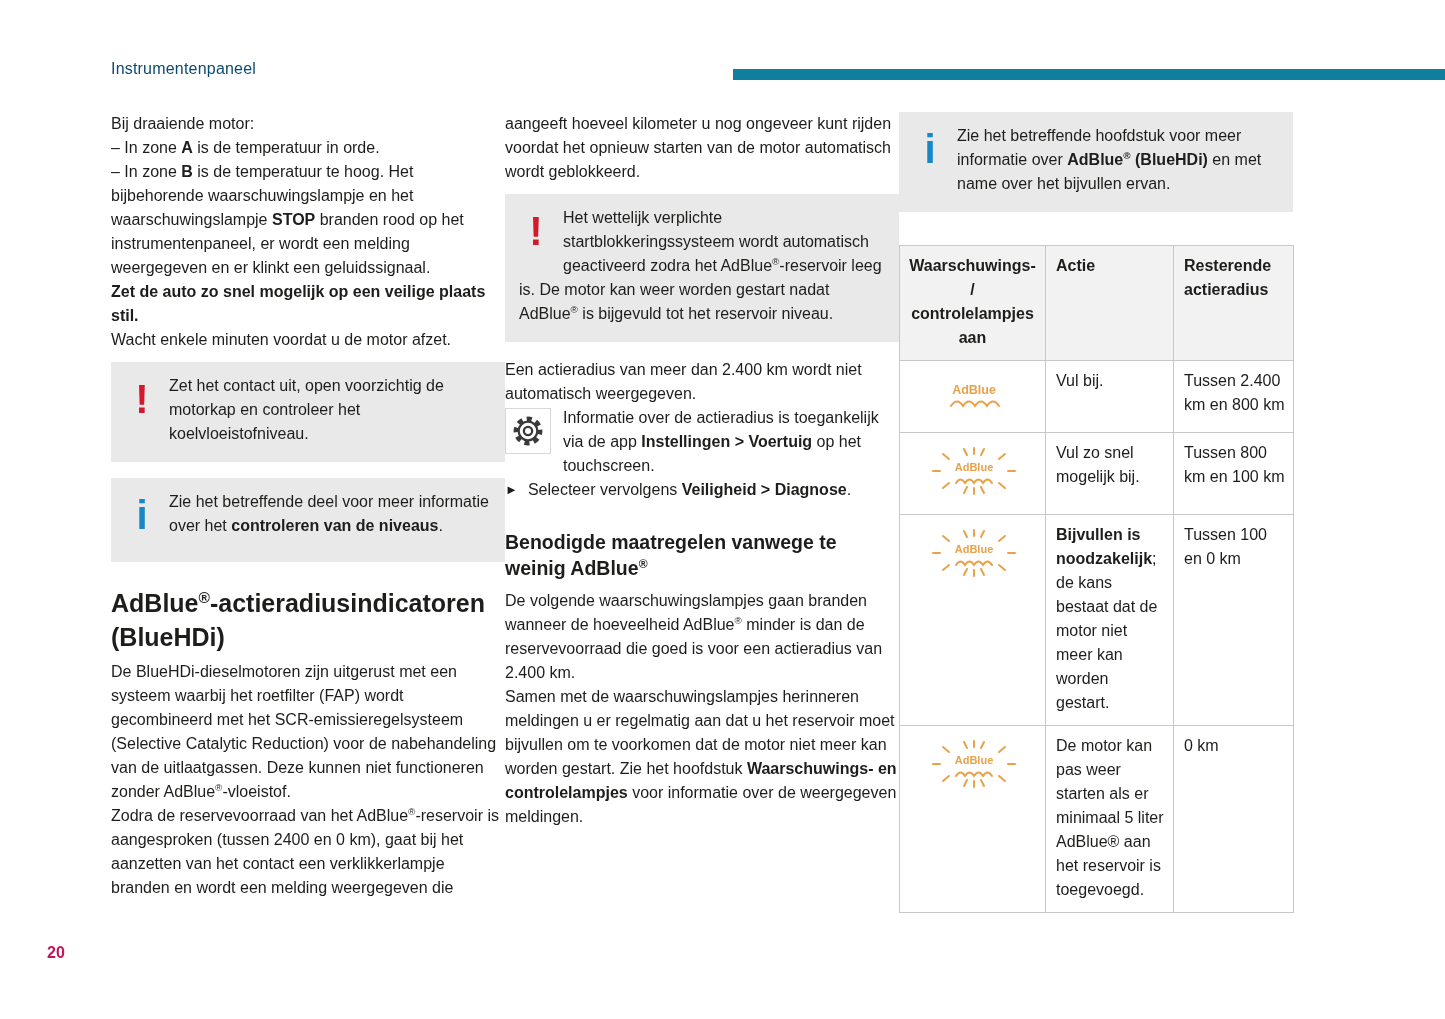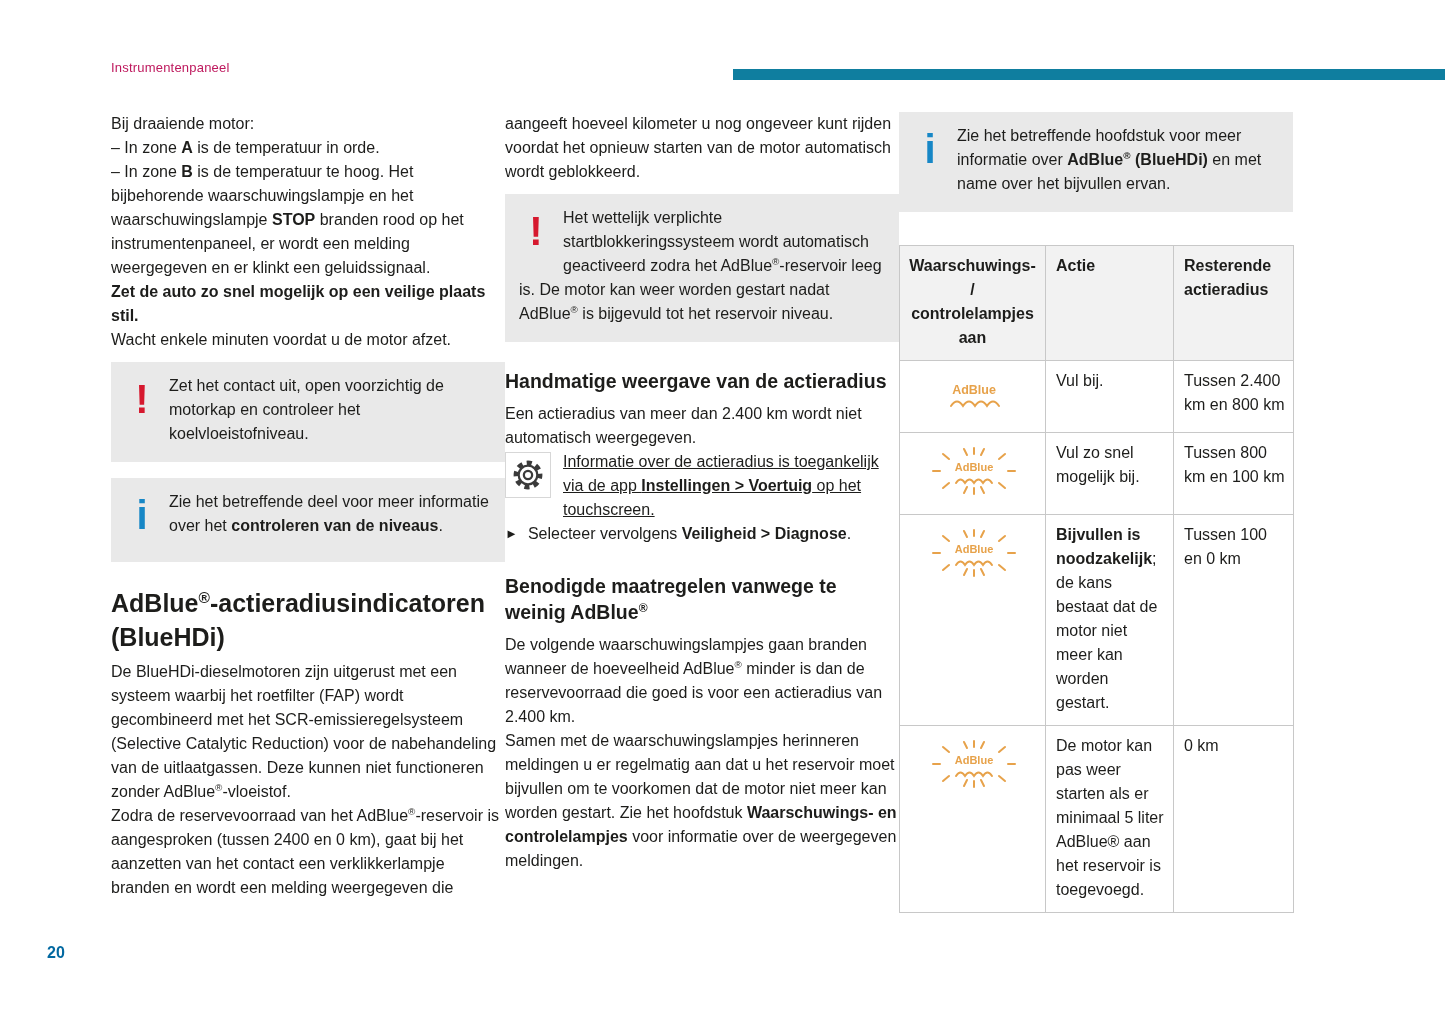--- a/index.html
+++ b/index.html
@@ -1,59 +1,59 @@
 <!DOCTYPE html>
 <html><head>
 <meta charset="utf-8">
 <style>
   * { margin:0; padding:0; box-sizing:border-box; }
   html,body { background:#fff; }
   body { font-family:"Liberation Sans", sans-serif; color:#1d1d1b; }
   .page { position:relative; width:1445px; height:1019px; background:#ffffff; overflow:hidden; }
 
-  .running-header { position:absolute; top:60px; left:111px; font-size:13px; color:#be185d; letter-spacing:0.2px; }
+  .running-header { position:absolute; top:60px; left:111px; font-size:16px; color:#0c4a6e; letter-spacing:0.2px; }
   .accent-bar { position:absolute; top:69px; left:733px; width:712px; height:11px; background:#0f7e9f; }
 
   .columns { position:absolute; top:112px; left:111px; width:1246px; display:flex; }
   .col { width:394px; flex:0 0 394px; }
 
   p.body, .box-text { font-size:16px; line-height:24px; }
   p.body { margin:0; }
   sup { font-size:62%; vertical-align:super; line-height:0; }
   b { font-weight:bold; }
 
   .gray-box { background:#e9e9e9; padding:12px 16px 16px 14px; margin:10px 0 16px 0; overflow:hidden; }
   .gray-box .box-icon { float:left; width:30px; height:52px; margin:2px 12px 2px 2px;
                         font-size:40px; font-weight:bold; line-height:46px; text-align:center; }
   .icon-warning { color:#d6182e; }
   .icon-info { color:#1787c6; }
 
   h1.section { font-size:25px; line-height:34px; font-weight:bold; margin:24px 0 6px 0; }
   h2.section { font-size:19.5px; line-height:26px; font-weight:bold; margin:26px 0 8px 0; }
 
-  .gear-para { overflow:visible;text-decoration:underline; }
+  .gear-para { overflow:visible; }
   .gear-box { float:left; width:46px; height:46px; border:1px solid #d7d7d7; background:#fff;
               display:flex; align-items:center; justify-content:center; margin:2px 12px 2px 0; }
   .arrow-line { margin-top:2px; }
   .arrow-glyph { font-size:13px; margin-right:10px; position:relative; top:-1px; }
 
   .info-box-right { margin:0 0 0 0; }
 
   table.lamps { border-collapse:collapse; margin-top:33px; width:394px; table-layout:fixed; }
   table.lamps td, table.lamps th { border:1px solid #c8c8c8; vertical-align:top; font-size:16px; line-height:24px; }
   table.lamps th { background:#f2f2f2; font-weight:bold; text-align:left; padding:8px 8px 10px 10px; }
   table.lamps th.c1 { text-align:center; white-space:pre-line; padding:8px 4px 10px 4px; }
   table.lamps td { padding:8px 8px 10px 10px; background:#fff; }
   table.lamps td.icon-cell { text-align:center; padding-top:14px; }
   col.w1 { width:146px; } col.w2 { width:128px; } col.w3 { width:120px; }
 
   svg text { font-family:"Liberation Sans", sans-serif; font-weight:bold; fill:#e7a24a; }
   .adblue-stroke { stroke:#e7a24a; stroke-width:2; fill:none; stroke-linecap:round; }
 
-  .page-number { position:absolute; left:47px; top:944px; font-size:16px; font-weight:bold; color:#0369a1; }
+  .page-number { position:absolute; left:47px; top:944px; font-size:16px; font-weight:bold; color:#be185d; }
   .gear-stroke { stroke:#3a3a3a; fill:none; }
 </style>
 </head>
 <body>
 
 <div class="page">
 
   <div class="running-header">Instrumentenpaneel</div>
   <div class="accent-bar"></div>
 
@@ -92,21 +92,20 @@
     <div class="col">
       <p class="body">aangeeft hoeveel kilometer u nog ongeveer kunt rijden voordat het opnieuw starten van de motor automatisch wordt geblokkeerd.</p>
 
       <div class="gray-box">
         <div class="box-icon icon-warning">!</div>
         <div class="box-text">
           <span>Het wettelijk verplichte startblokkeringssysteem wordt automatisch geactiveerd zodra het AdBlue</span><sup>®</sup><span>-reservoir leeg is. De motor kan weer worden gestart nadat AdBlue</span><sup>®</sup><span> is bijgevuld tot het reservoir niveau.</span>
         </div>
       </div>
 
-      <h2 class="section">Handmatige weergave van de actieradius</h2>
       <p class="body">Een actieradius van meer dan 2.400 km wordt niet automatisch weergegeven.</p>
 
       <p class="body gear-para">
         <span class="gear-box">
           <svg width="32" height="32" viewBox="0 0 24 24">
             <circle class="gear-stroke" cx="12" cy="12" r="9" stroke-width="3.6" stroke-dasharray="3.8 3.26" stroke-dashoffset="1.2"></circle>
             <circle class="gear-stroke" cx="12" cy="12" r="7" stroke-width="1.7"></circle>
             <circle class="gear-stroke" cx="12" cy="12" r="3.1" stroke-width="1.7"></circle>
           </svg>
         </span>

